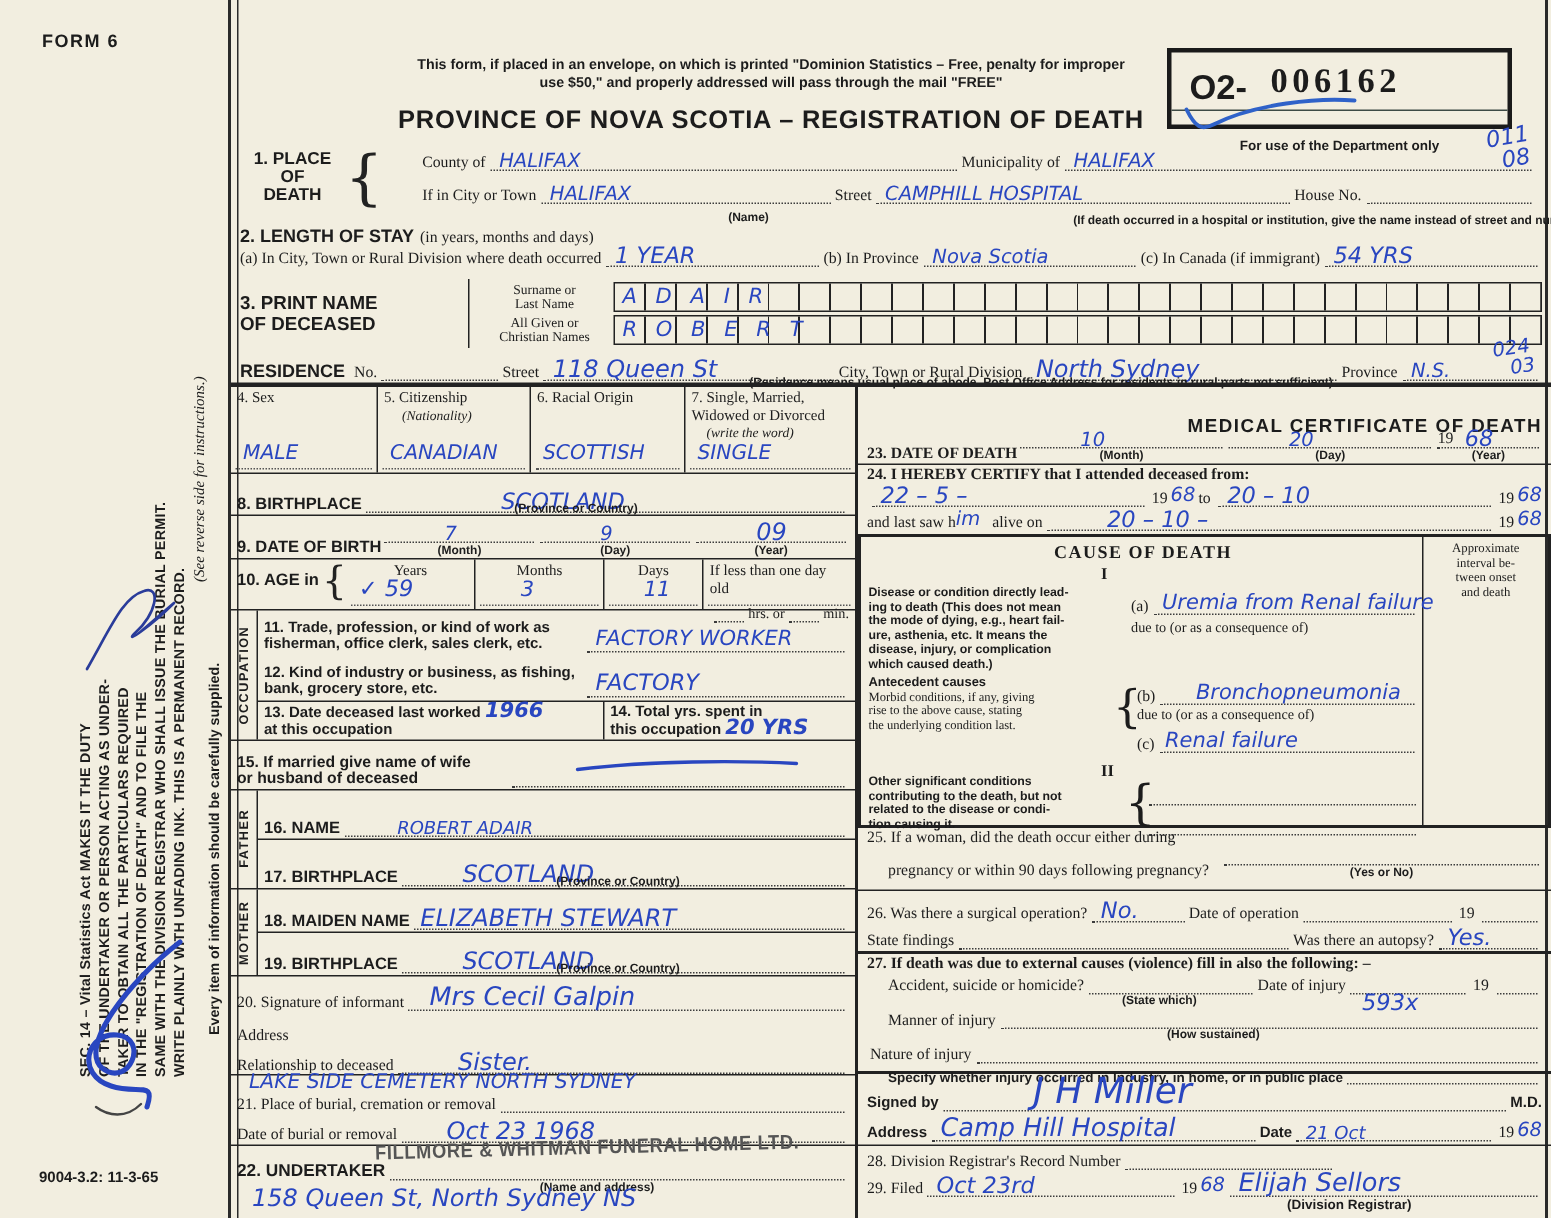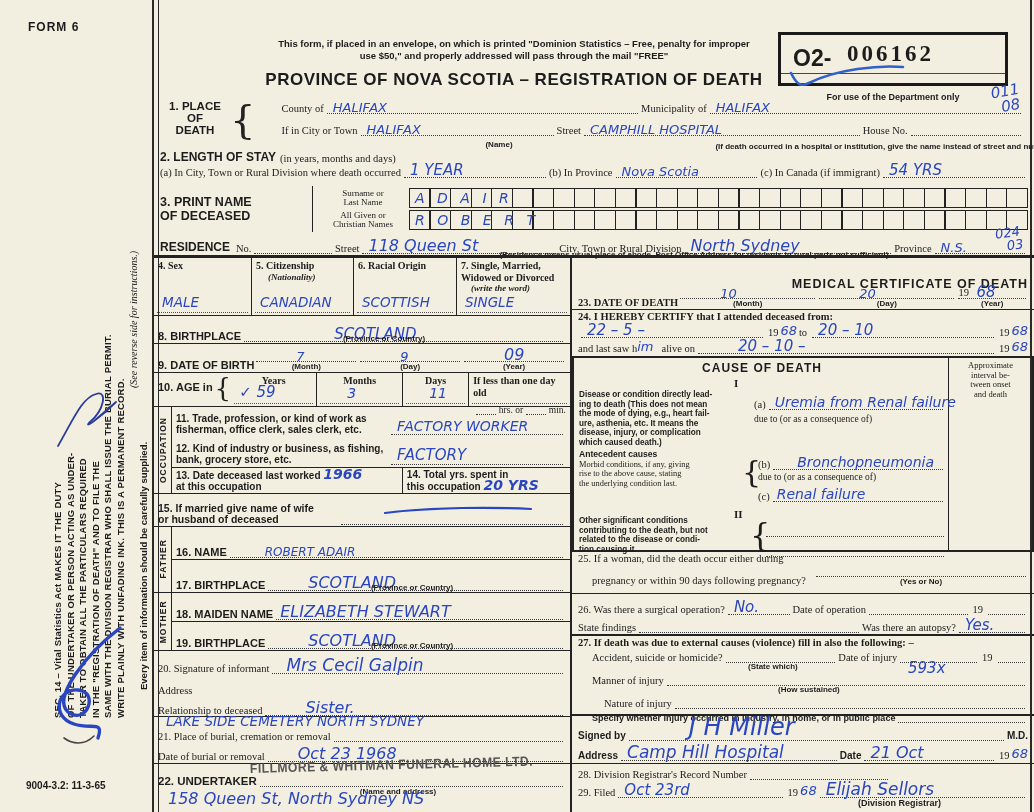--- a/index.html
+++ b/index.html
@@ -67,21 +67,21 @@
   #leftcol{left:0;top:258px;width:418px;height:554px;border-right:2px solid #222;box-sizing:border-box;
            display:flex;flex-direction:column;}
   #rightcol{left:418px;top:258px;width:462px;height:554px;box-sizing:border-box;}
   .lrow{border-bottom:1.5px solid #222;position:relative;box-sizing:border-box;padding:1px 4px;}
   
   #r47{height:64px;display:flex;padding:0;}
   .cell{position:relative;box-sizing:border-box;padding:2px 4px;border-right:1.5px solid #222;}
   .cell:last-child{border-right:none;}
   .cell::after{content:"";position:absolute;left:3px;right:3px;bottom:2px;border-bottom:1.4px dotted #555;}
   .cell .hw{position:absolute;bottom:5px;left:8px;font-size:13.5px;}
-  .celllbl{font-size:10px;line-height:11.5px;font-weight:bold;}
+  .celllbl{font-size:10px;line-height:11.5px;}
   .cellsub{font-style:italic;font-size:9px;}
   #r8{height:30px;}#r9{height:32px;}#r10{height:34px;display:flex;padding:0;}
   .fld{flex:1;display:flex;flex-direction:column;margin:0 2px;}
   #occ{height:87px;display:flex;padding:0;}
   .sidecol{width:17px;border-right:1.5px solid #222;position:relative;}
   .occbody{flex:1;display:flex;flex-direction:column;justify-content:flex-end;}
   #r1314{border-top:1px solid #222;flex:1;display:flex;}
   #r13{width:58%;border-right:1.5px solid #222;padding:1px 4px;box-sizing:border-box;}
   #r14{width:42%;padding:1px 4px;box-sizing:border-box;}
   #r15{height:36px;}
@@ -95,21 +95,21 @@
   .lbls{font-size:10.5px;}
   .twoline{font-size:10px;line-height:11px;font-family:"Liberation Sans",sans-serif;font-weight:bold;}
   
   .rrow{position:relative;box-sizing:border-box;padding:1px 6px;}
   #medtitle{height:18px;text-align:right;font-size:12.5px;letter-spacing:1px;padding-top:19px;}
   #r23{height:32px;border-bottom:1.5px solid #222;}
   #r24{height:46px;}
   #causebox{height:196px;border:2px solid #222;position:relative;box-sizing:border-box;}
   #intcol{position:absolute;top:0;right:0;bottom:0;width:84px;border-left:1.5px solid #222;
           font-size:8.5px;line-height:9.5px;text-align:center;padding-top:3px;box-sizing:border-box;}
-  #causetitle{position:absolute;left:0;top:3px;width:376px;text-align:center;font-size:12px;letter-spacing:1px;}
+  #causetitle{position:absolute;left:0;top:3px;width:376px;text-align:center;font-size:12px;letter-spacing:1px;font-family:Liberation Serif, serif;}
   #part1{position:absolute;left:160px;top:19px;font-weight:bold;font-size:11px;}
   #leadtxt{position:absolute;left:5px;top:32px;width:168px;font-family:"Liberation Sans",sans-serif;
            font-weight:bold;font-size:8.2px;line-height:9.6px;}
   #causeA{position:absolute;left:180px;top:38px;width:192px;}
   #due1{position:absolute;left:180px;top:56px;font-size:9.5px;}
   #antetxt{position:absolute;left:5px;top:92px;width:168px;font-size:8.4px;line-height:9.6px;}
   #antetxt .t{font-family:"Liberation Sans",sans-serif;font-weight:bold;font-size:8.6px;}
   #braceB{position:absolute;left:168px;top:96px;font-size:30px;font-weight:100;font-family:"DejaVu Serif",serif;}
   #causeB{position:absolute;left:184px;top:98px;width:188px;}
   #due2{position:absolute;left:184px;top:114px;font-size:9.5px;}
@@ -666,21 +666,21 @@
           <span class="sub abs" style="left:170px;top:-1px">(State which)</span>
           <span class="hw abs" style="left:330px;top:-4px;font-size:15px">593x</span>
         </div>
         <div class="fr" style="height:13px;margin-left:14px">
           <span class="lbls">Manner of injury</span>
           <span class="dl"></span>
         </div>
         <div style="position:relative;height:10px">
           <span class="sub abs" style="left:200px;top:-1px">(How sustained)</span>
         </div>
-        <div class="fr" style="height:13px;margin-left:26px">
+        <div class="fr" style="height:13px;margin-left:2px">
           <span class="lbls">Nature of injury</span>
           <span class="dl"></span>
         </div>
         <div class="fr" style="height:14px;margin-left:14px">
           <span class="sub" style="font-size:9px;text-align:left">Specify whether injury occurred in Industry, in home, or in public place</span>
           <span class="dl"></span>
         </div>
       </div>
 
       <div id="signed" class="rrow">
@@ -691,21 +691,21 @@
             </span>
           <span class="sub" style="font-size:10px">M.D.</span>
         </div>
         <div class="fr" style="height:20px">
           <span class="sub" style="font-size:10px">Address</span>
           <span class="dl">
               <span class="hw" style="font-size:17px">Camp Hill Hospital</span>
             </span>
           <span class="sub" style="font-size:10px">Date</span>
           <span class="dl" style="flex:.6">
-              <span class="hw" style="font-size:16px">21 Oct</span>
+              <span class="hw" style="font-size:12px">21 Oct</span>
             </span>
           <span class="yr">19</span>
             <span class="hw">68</span>
         </div>
       </div>
 
       <div id="r2829" class="rrow">
         <div class="fr" style="height:15px">
           <span class="lbls">28. Division Registrar's Record Number</span>
           <span class="dl" style="flex:.5"></span>

